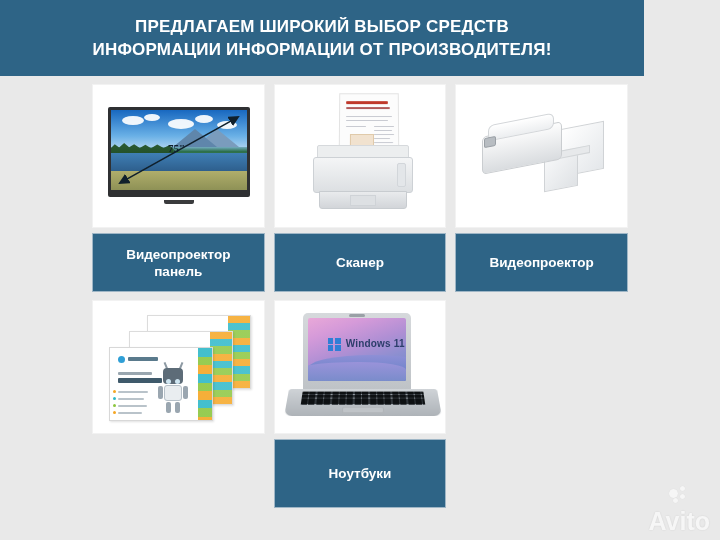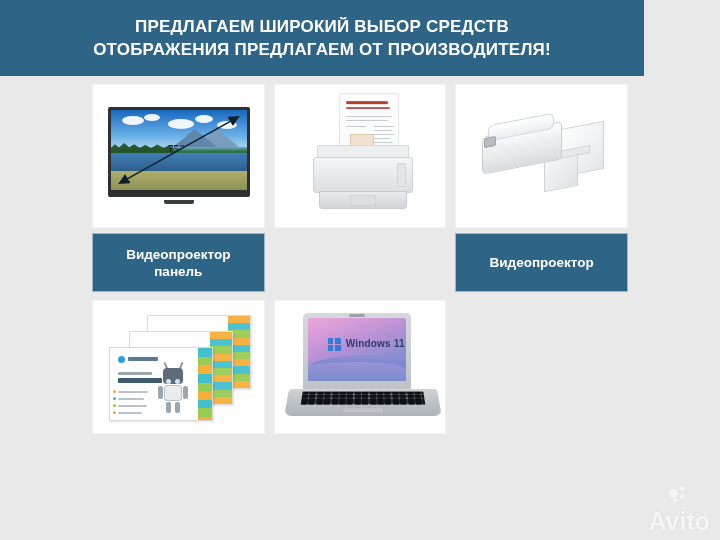--- a/index.html
+++ b/index.html
@@ -431,21 +431,21 @@
     line-height:1;
   }
 </style>
 </head>
 <body>
 
 <div id="stage">
 
   <div id="header">
     <div class="line">ПРЕДЛАГАЕМ ШИРОКИЙ ВЫБОР СРЕДСТВ</div>
-    <div class="line">ОТОБРАЖЕНИЯ ПРЕДЛАГАЕМ ОТ ПРОИЗВОДИТЕЛЯ!</div>
+    <div class="line">ИНФОРМАЦИИ ИНФОРМАЦИИ ОТ ПРОИЗВОДИТЕЛЯ!</div>
   </div>
 
   <div id="grid">
 
     <div class="card">
       <div class="thumb">
         <div class="tv">
           <div class="screen">
             <div class="sky"></div>
             <div class="cloud" style="left:8%;top:8%;width:22px;height:9px;"></div>
@@ -498,20 +498,21 @@
           <div class="feeder"></div>
           <div class="body">
             <div class="panel"></div>
           </div>
           <div class="tray">
             <div class="notch"></div>
           </div>
         </div>
       </div>
       <div class="gapline"></div>
+      <div class="label">Сканер</div>
     </div>
 
     <div class="card">
       <div class="thumb">
         <div class="projector">
           <div class="plate"></div>
           <div class="plate2"></div>
           <div class="arm"></div>
           <div class="pbody"></div>
           <div class="ptop"></div>
@@ -584,20 +585,21 @@
               <span class="wtext">Windows 11</span>
             </div>
           </div>
           <div class="base">
             <div class="keys"></div>
             <div class="pad"></div>
           </div>
         </div>
       </div>
       <div class="gapline"></div>
+      <div class="label">Ноутбуки</div>
     </div>
 
   </div>
 
   <div id="avito">
     <span class="dots">
       <i style="left:0;top:3px;width:9px;height:9px;"></i>
       <i style="left:11px;top:0;width:5px;height:5px;"></i>
       <i style="left:11px;top:8px;width:5px;height:5px;"></i>
       <i style="left:4px;top:12px;width:5px;height:5px;"></i>

